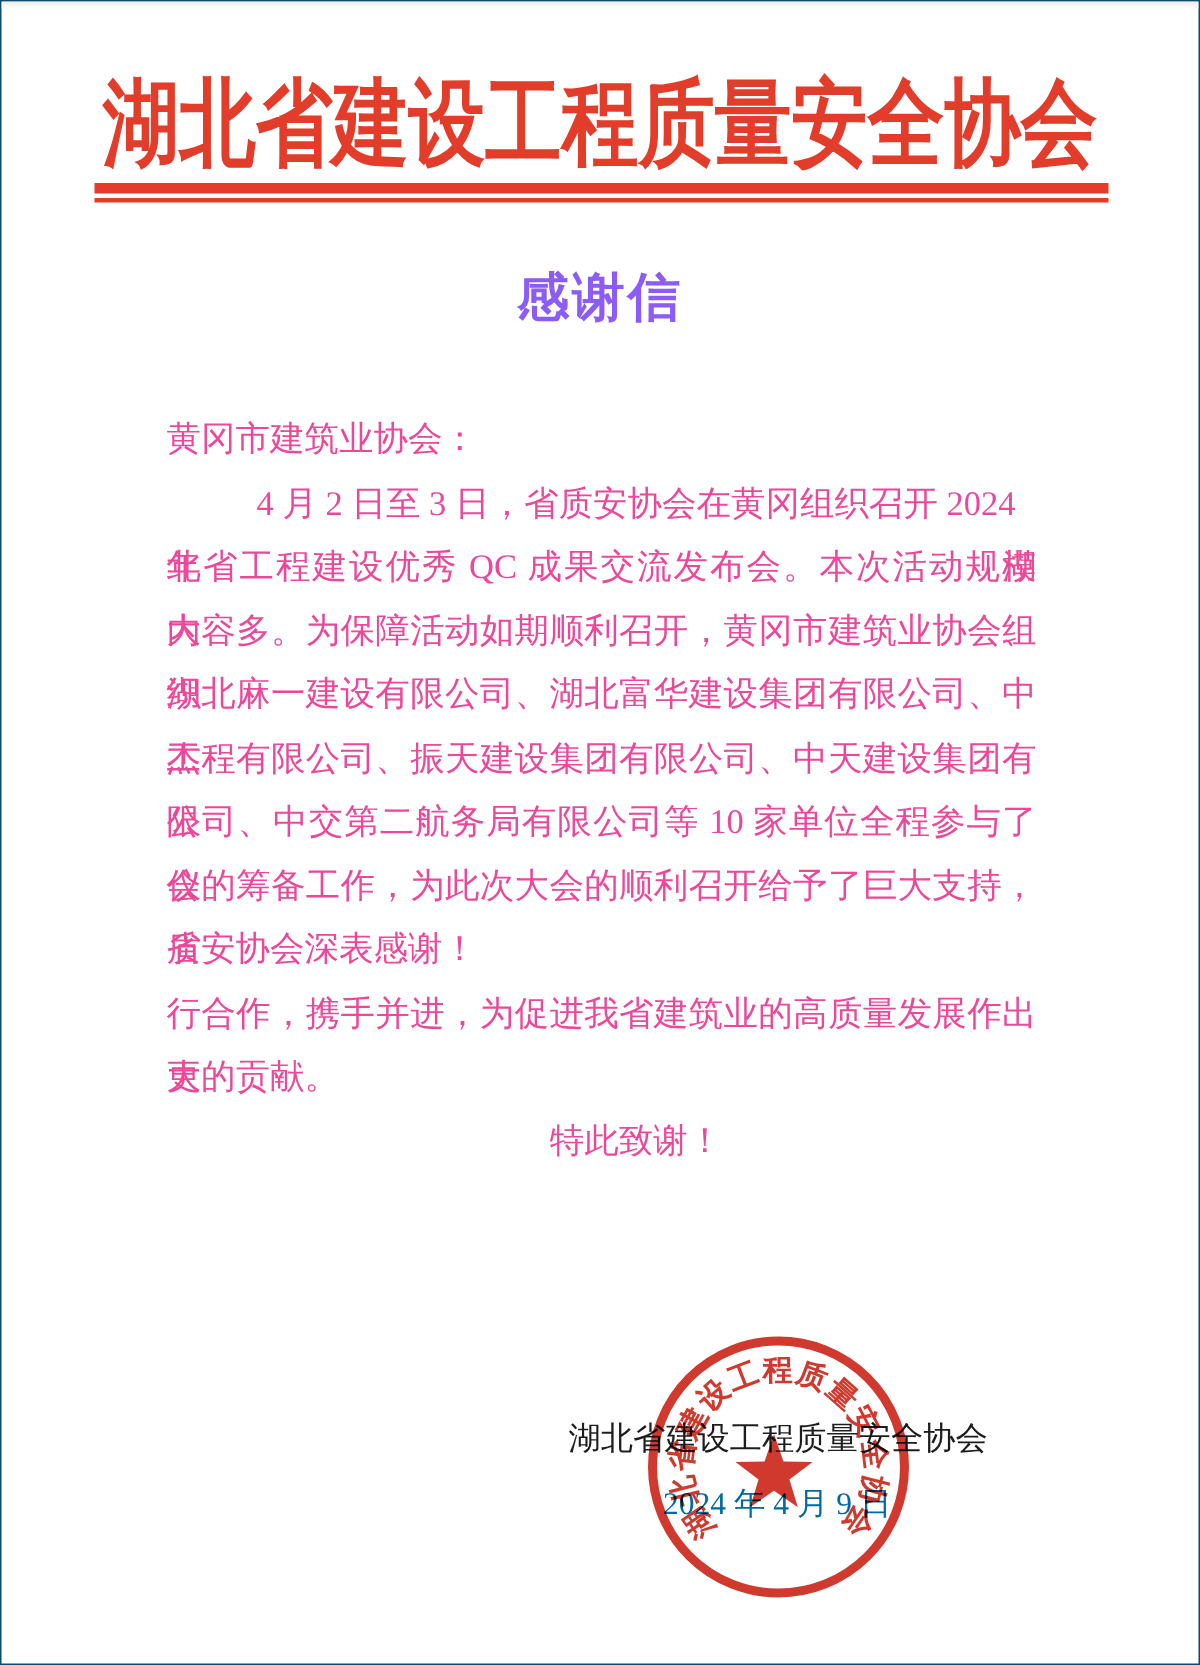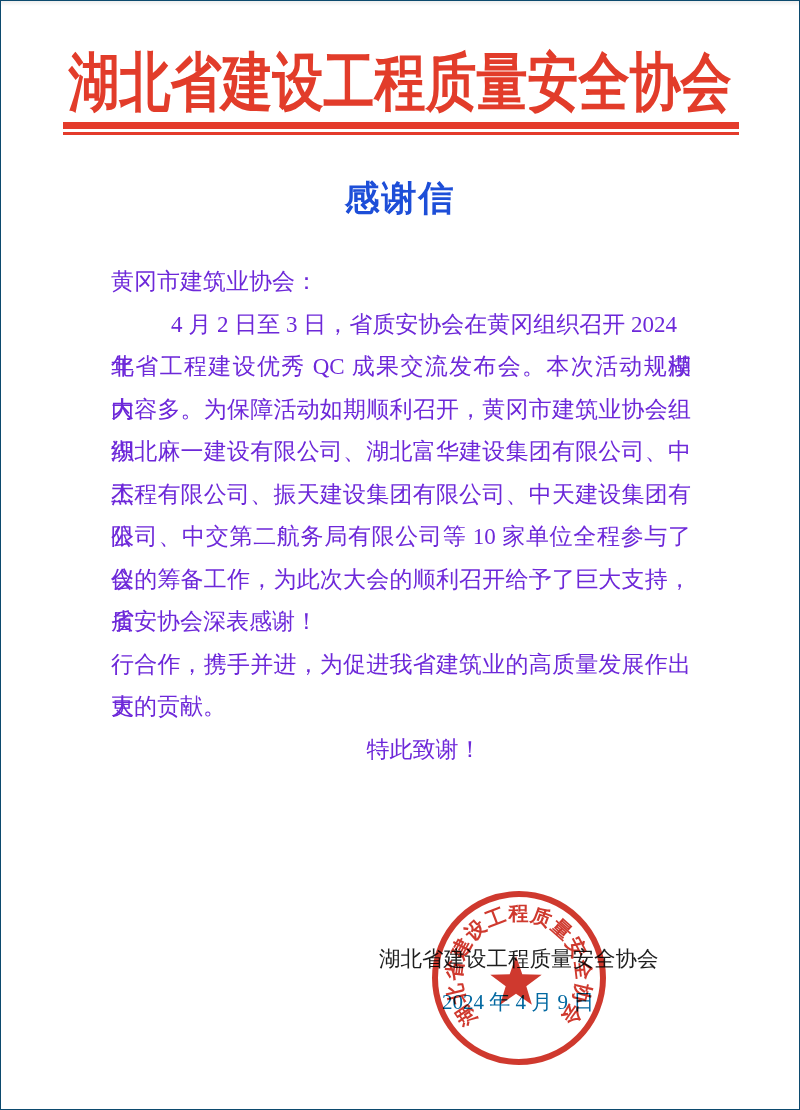--- a/index.html
+++ b/index.html
@@ -30,26 +30,26 @@
     background:#e43b2b;
   }
   .rule-thin{
     position:absolute;left:62px;top:131px;width:676px;height:3px;
     background:#e43b2b;
   }
   
   .letter-title{
     position:absolute;left:0;top:174px;width:100%;
     text-align:center;font-size:35px;font-weight:bold;
-    letter-spacing:2px;color:#1d4ed8;
+    letter-spacing:2px;color:#8b5cf6;
   }
   
   .body-block{
-    position:absolute;left:110px;top:260px;width:580px;
-    font-size:23px;color:#6d28d9;
+    position:absolute;left:110px;top:271px;width:580px;
+    font-size:23px;color:#ec4899;
   }
   .line{height:42.5px;line-height:42.5px;white-space:nowrap;}
   .line.j{white-space:normal;text-align:justify;text-align-last:justify;}
   .line.ind{text-indent:46px;text-align:center;}
   
   .sig-org{
     position:absolute;left:378px;top:946px;
     font-size:21.5px;line-height:24px;color:#1d1d1d;white-space:nowrap;
   }
   .sig-date{

